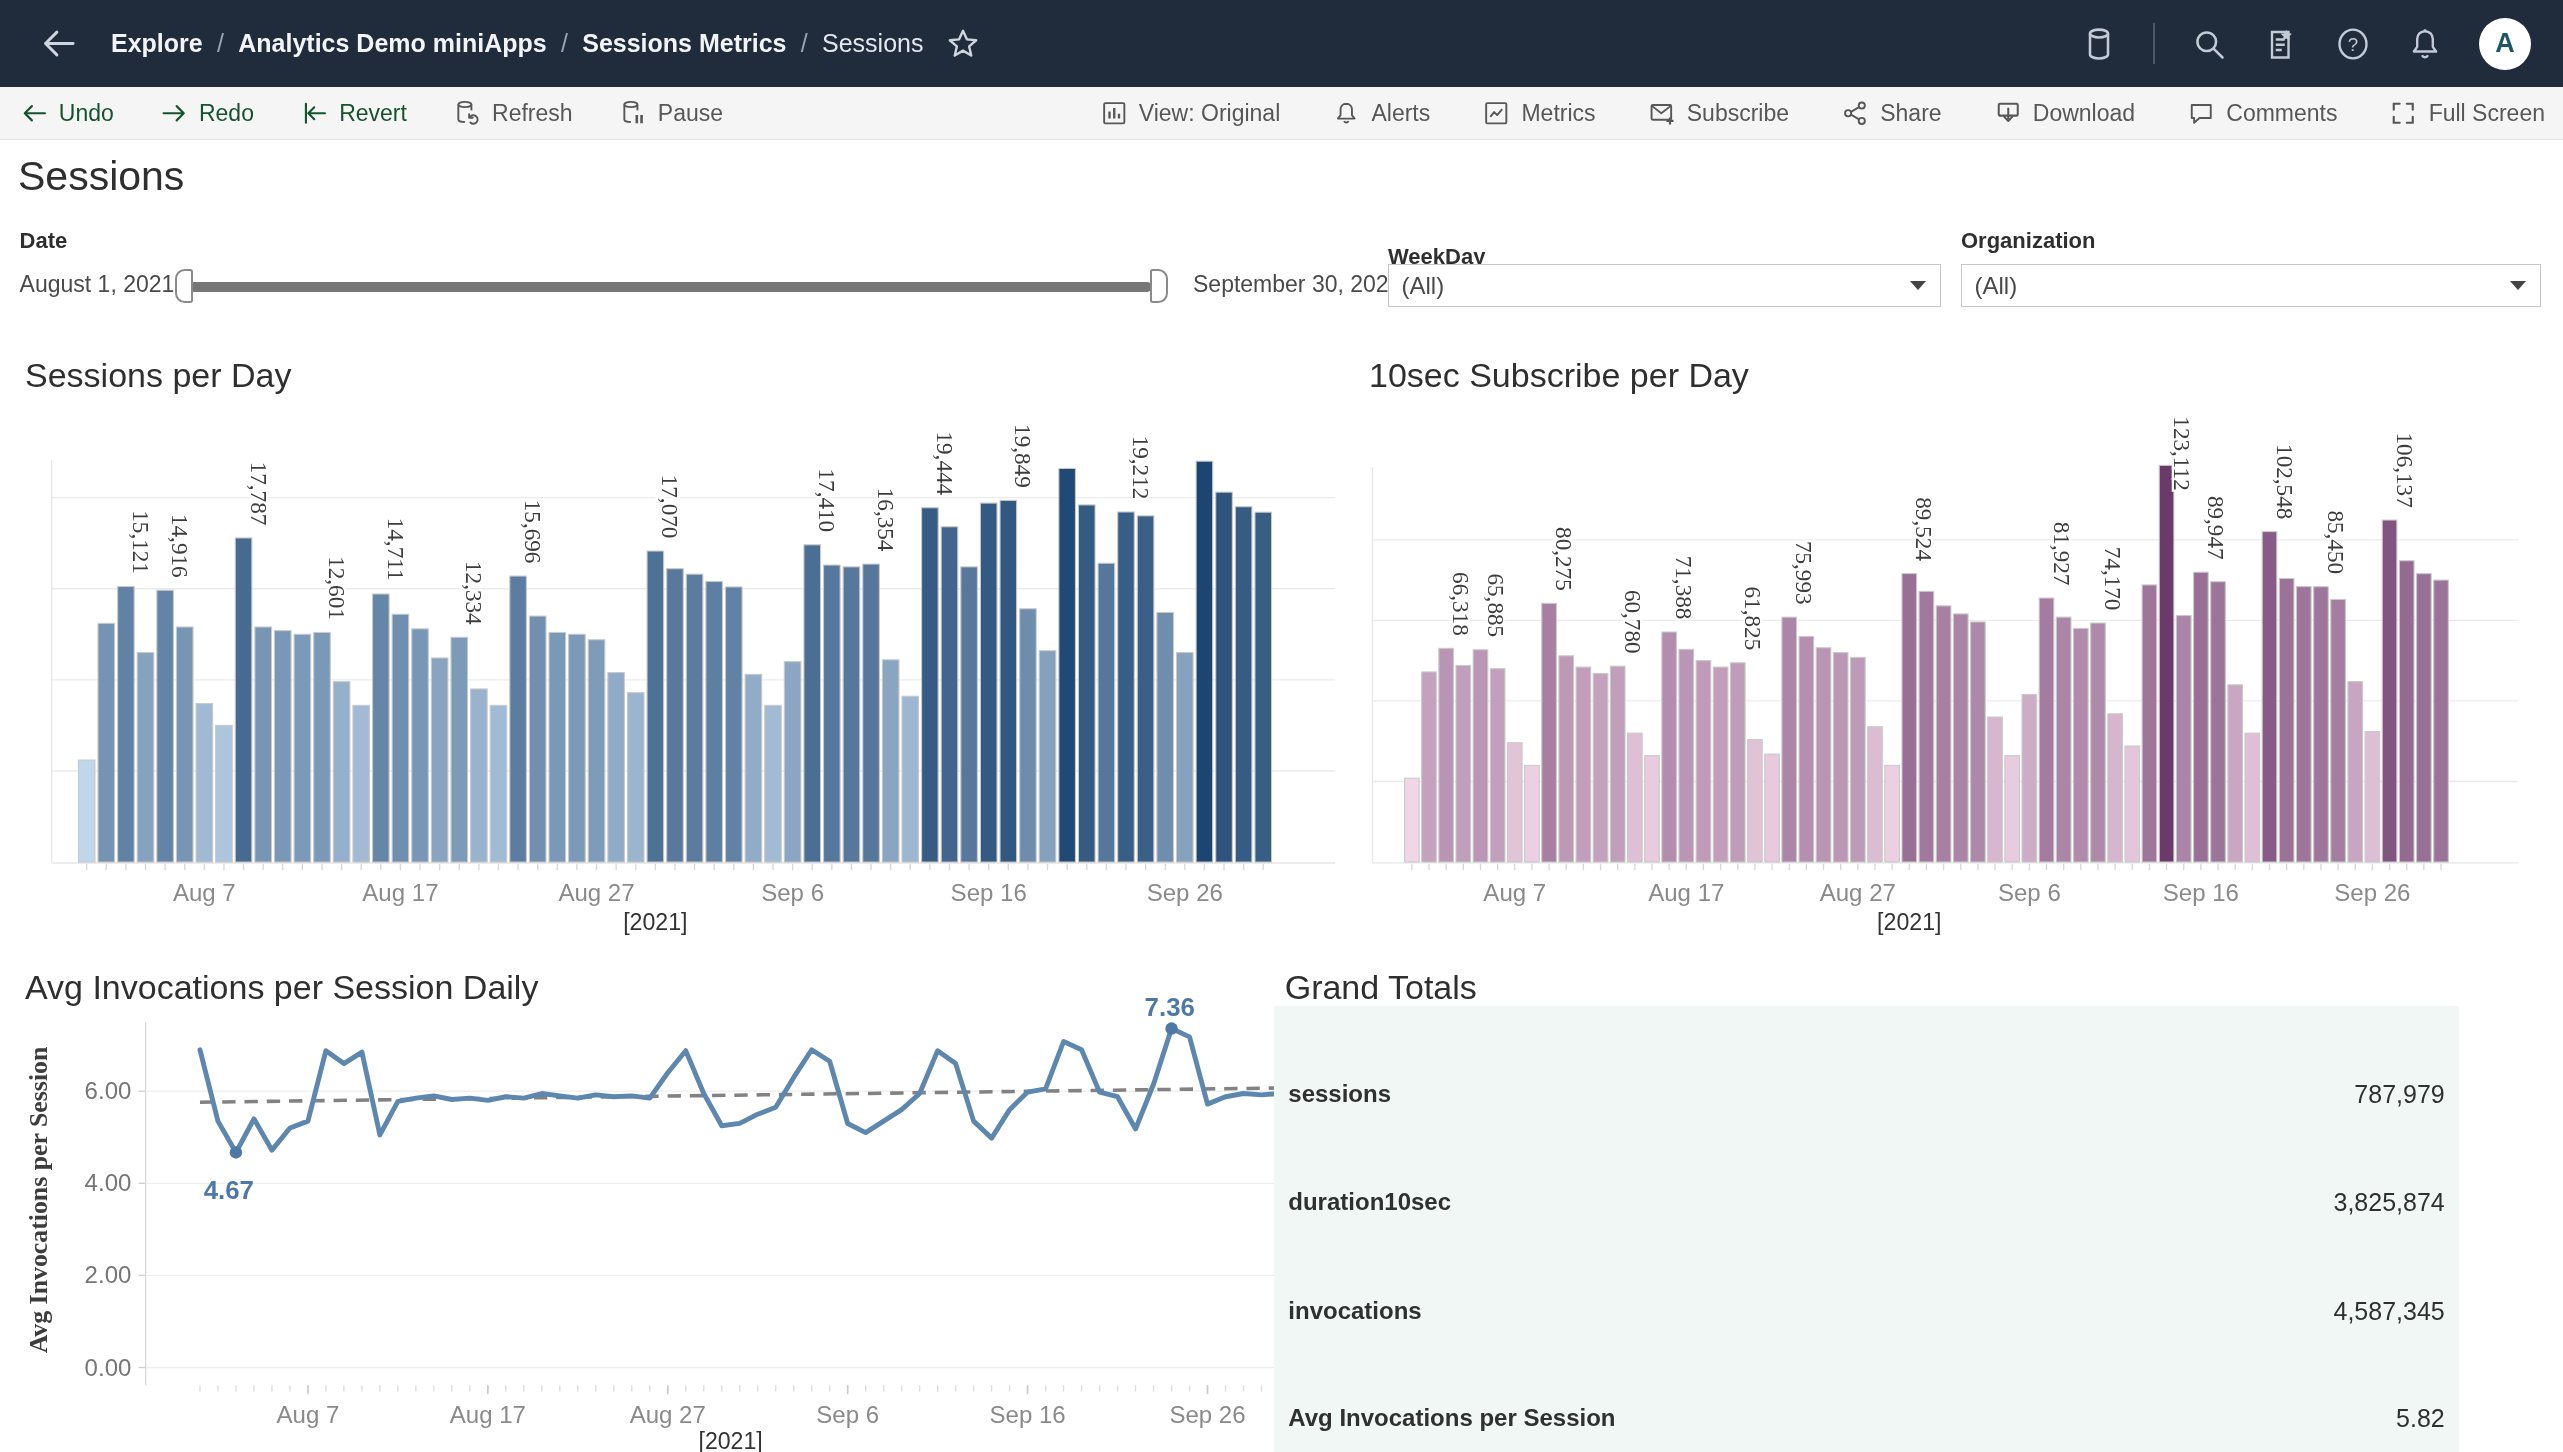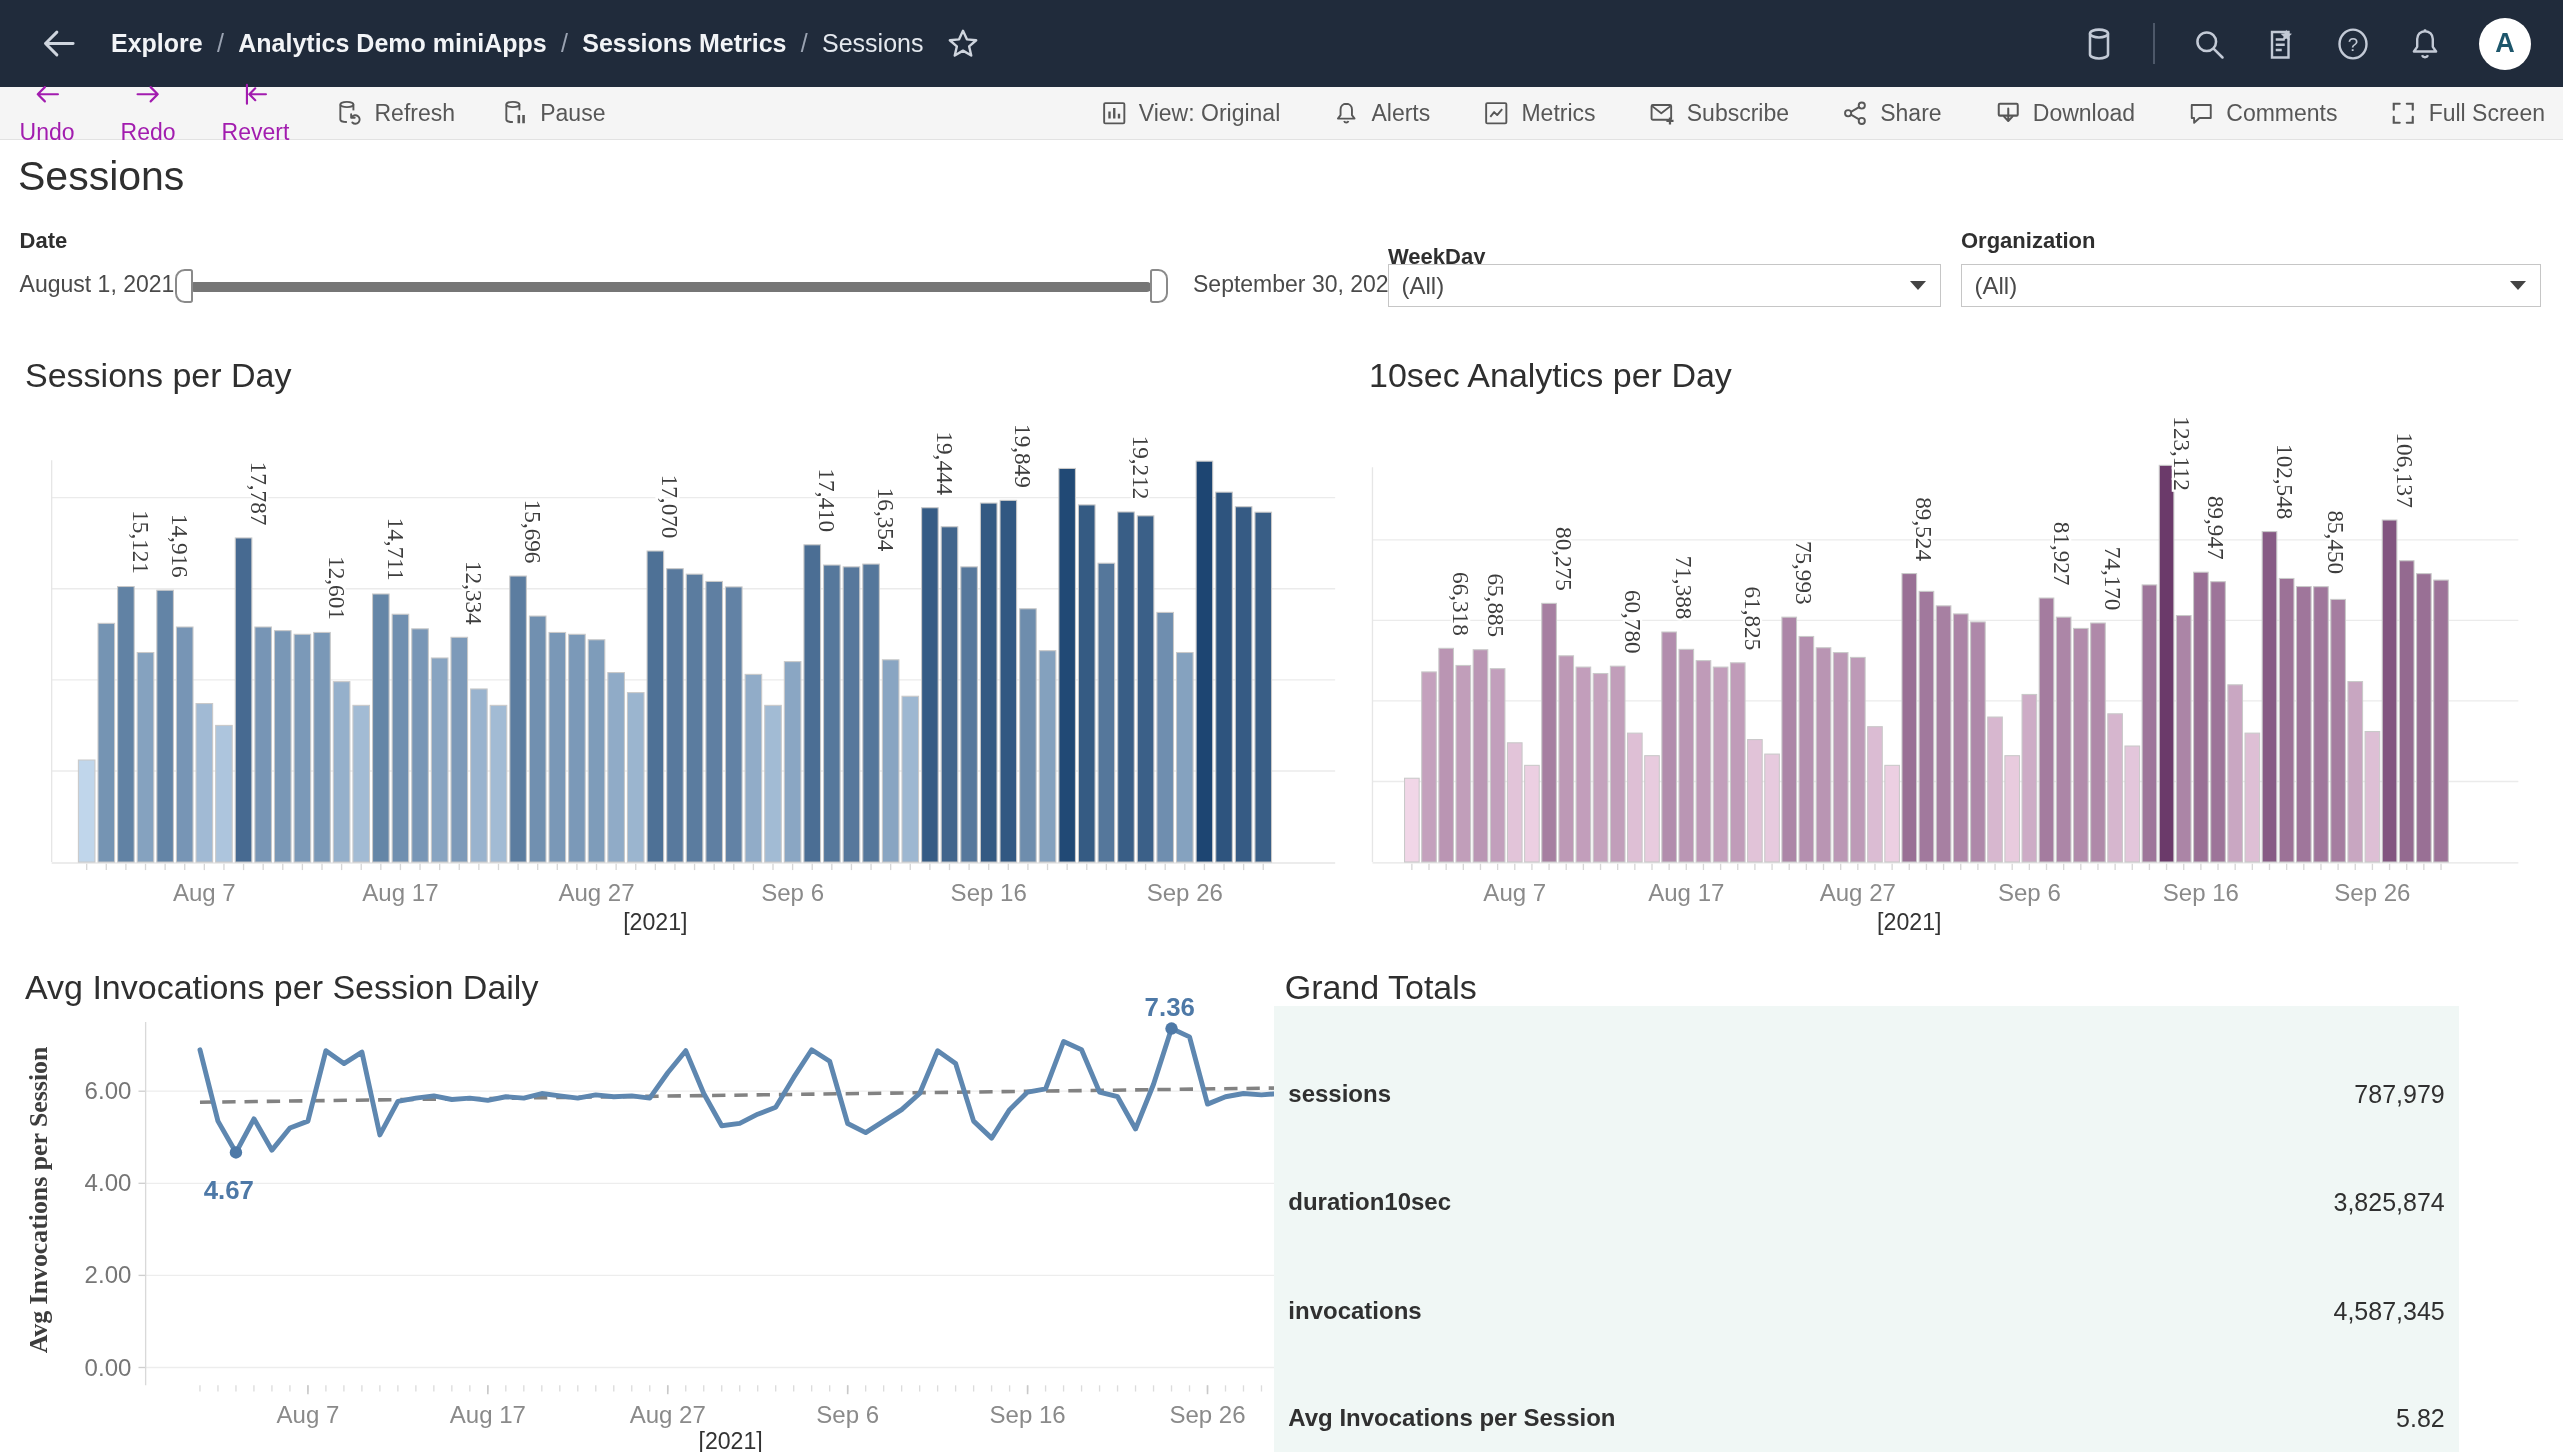--- a/index.html
+++ b/index.html
@@ -19,21 +19,21 @@
   .nav-divider{width:1.8px;height:41px;background:#4d5869;}
   .avatar{width:52px;height:52px;border-radius:50%;background:#ffffff;display:flex;align-items:center;
           justify-content:center;font-size:27px;font-weight:bold;color:#1d566b;cursor:pointer;}
   
   .toolbar{position:absolute;left:0;top:87px;width:100%;height:52px;background:#f5f5f5;
            border-bottom:1.8px solid #e2e2e2;display:flex;align-items:center;font-size:23px;color:#575757;}
   .tb-group-left{display:flex;align-items:center;gap:46px;margin-left:19.6px;}
   .tb-group-right{position:absolute;right:18px;display:flex;align-items:center;gap:52px;}
   .tb-btn{display:flex;align-items:center;gap:10.7px;cursor:pointer;white-space:nowrap;}
   .tb-btn .icon{width:28.5px;height:28.5px;}
-  .tb-btn.disabled{color:#a21caf;cursor:default;flex-direction:column;}
+  .tb-btn.disabled{color:#14532d;cursor:default;}
   
   .page-title{position:absolute;left:18px;top:153px;font-size:41px;font-weight:500;color:#2f2f2f;}
   .filter-label{position:absolute;font-size:22px;font-weight:bold;color:#2f2f2f;}
   .slider-date{position:absolute;top:271px;font-size:23px;color:#4a4a4a;white-space:nowrap;}
   .slider-track{position:absolute;left:189px;top:282px;width:963px;height:9.8px;background:#767676;border-radius:5.3px;cursor:pointer;}
   .slider-handle{position:absolute;top:269px;width:18px;height:34px;background:#ffffff;
                  border:2.7px solid #8a8a8a;box-sizing:border-box;cursor:ew-resize;}
   .handle-left{left:175px;border-radius:9.8px 2.7px 2.7px 9.8px;}
   .handle-right{left:1150px;border-radius:2.7px 9.8px 9.8px 2.7px;}
   .select{position:absolute;top:264px;height:43px;background:#ffffff;border:1.8px solid #c6c6c6;
@@ -370,21 +370,21 @@
         <text x="431.3" y="550" text-anchor="middle" font-size="27" fill="#8a8a8a" font-family="&quot;Liberation Sans&quot;, sans-serif">Aug 17</text>
         <text x="651.3" y="550" text-anchor="middle" font-size="27" fill="#8a8a8a" font-family="&quot;Liberation Sans&quot;, sans-serif">Aug 27</text>
         <text x="871.3" y="550" text-anchor="middle" font-size="27" fill="#8a8a8a" font-family="&quot;Liberation Sans&quot;, sans-serif">Sep 6</text>
         <text x="1091.3" y="550" text-anchor="middle" font-size="27" fill="#8a8a8a" font-family="&quot;Liberation Sans&quot;, sans-serif">Sep 16</text>
         <text x="1311.3" y="550" text-anchor="middle" font-size="27" fill="#8a8a8a" font-family="&quot;Liberation Sans&quot;, sans-serif">Sep 26</text>
         <text x="717.3" y="582" text-anchor="middle" font-size="26" fill="#333333" font-family="&quot;Liberation Sans&quot;, sans-serif">[2021]</text>
       </svg>
   </div>
 
   <div class="panel" style="left:1360px;top:349px;width:1194px;height:588px;">
-    <div class="panel-title">10sec Analytics per Day</div>
+    <div class="panel-title">10sec Subscribe per Day</div>
     <svg id="chart-increments" class="chart-svg" style="top:62px;" width="1194" height="526" viewBox="0 0 1340 590">
         <line x1="14" y1="415.6" x2="1300" y2="415.6" stroke="#ebebeb" stroke-width="1.5"></line>
         <line x1="14" y1="325.20000000000005" x2="1300" y2="325.20000000000005" stroke="#ebebeb" stroke-width="1.5"></line>
         <line x1="14" y1="234.8" x2="1300" y2="234.8" stroke="#ebebeb" stroke-width="1.5"></line>
         <line x1="14" y1="144.40000000000003" x2="1300" y2="144.40000000000003" stroke="#ebebeb" stroke-width="1.5"></line>
         <line x1="14" y1="63.04000000000002" x2="14" y2="506" stroke="#e6e6e6" stroke-width="1.5"></line>
         <line x1="14" y1="507" x2="1300" y2="507" stroke="#e6e6e6" stroke-width="1.5"></line>
         <rect x="50" y="411.98400000000004" width="16.4" height="94.01599999999999" fill="rgb(241,214,231)" stroke="#c9c9c9" stroke-width="1.2"></rect>
         <line x1="58.2" y1="508" x2="58.2" y2="515" stroke="#d7d7d7" stroke-width="1.5"></line>
         <rect x="69.25" y="292.656" width="16.4" height="213.344" fill="rgb(196,161,189)" stroke="#c9c9c9" stroke-width="1.2"></rect>

